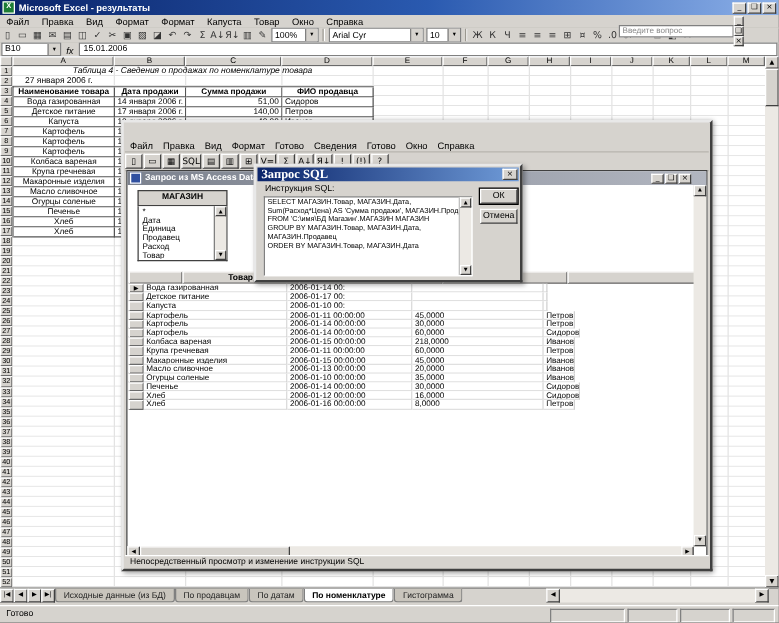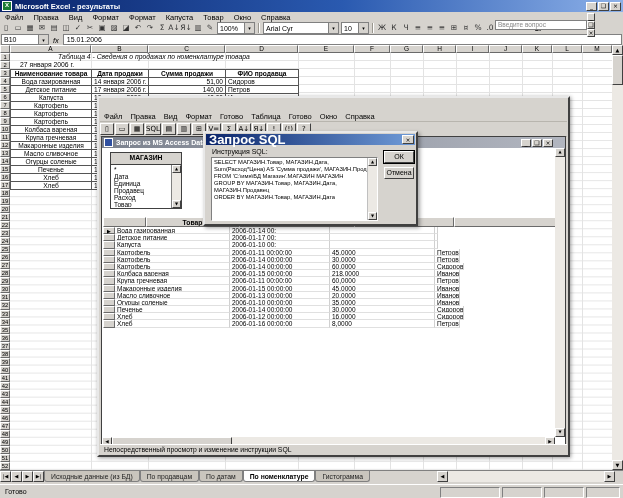--- a/index.html
+++ b/index.html
@@ -156,21 +156,21 @@
   
   #q-status{position:absolute;left:1px;right:1px;bottom:1px;height:9px;background:#d6d3ce;
     border-top:1px solid #fff;}
   #q-status .t{position:absolute;left:4px;top:1px;font-size:6.8px;white-space:nowrap;}
   
   #sqldlg{position:absolute;left:203px;top:131px;width:215px;height:95px;background:#d6d3ce;
     border:2px solid;border-color:#e8e8e8 #404040 #404040 #e8e8e8;box-sizing:border-box;
     box-shadow:2px 2px 4px rgba(0,0,0,.35);z-index:20;}
   #d-title{position:absolute;left:1px;top:1px;right:1px;height:11px;
     background:linear-gradient(90deg,#0a246a,#6f9bd8);display:flex;align-items:center;}
-  #d-title .t{color:#fff;font-weight:bold;font-size:13px;margin-left:3px;}
+  #d-title .t{color:#fff;font-weight:bold;font-size:10px;margin-left:3px;font-family:Liberation Serif, serif;}
   #d-title .winbtn{margin-left:auto;margin-right:1px;width:12px;height:9px;}
   #d-label{position:absolute;left:7px;top:15px;font-size:7px;}
   #sqlbox{position:absolute;left:6px;top:24px;width:165px;height:62px;background:#fff;
     border:1px solid;border-color:#808080 #fff #fff #808080;}
   #sqltext{position:absolute;left:2px;top:1px;right:10px;bottom:1px;overflow:hidden;}
   #sqltext div{font-size:5.8px;line-height:7px;white-space:nowrap;}
   #sqlbox .sb{position:absolute;right:0;top:0;width:9px;bottom:0;background:#ece9e4;border-left:1px solid #c0c0c0;}
   .pbtn{position:absolute;left:179px;width:30px;height:12px;box-sizing:border-box;background:#d6d3ce;
     border:1px solid;border-color:#fff #404040 #404040 #fff;font-size:7px;text-align:center;line-height:10px;}
   #btn-ok{top:18px;outline:1px solid #000;font-weight:normal;}
@@ -502,21 +502,21 @@
   </div>
 
   <div id="qwin">
     <div id="q-menu">
 
     <span class="m">Файл</span>
         <span class="m">Правка</span>
         <span class="m">Вид</span>
         <span class="m">Формат</span>
         <span class="m">Готово</span>
-        <span class="m">Таблица</span>
+        <span class="m">Сведения</span>
         <span class="m">Готово</span>
         <span class="m">Окно</span>
         <span class="m">Справка</span>
       </div>
     <div id="q-toolbar">
 
     <span class="qtb ico">▯</span>
         <span class="qtb ico">▭</span>
         <span class="qtb ico">▦</span>
         <span class="qtb ico">SQL</span>

